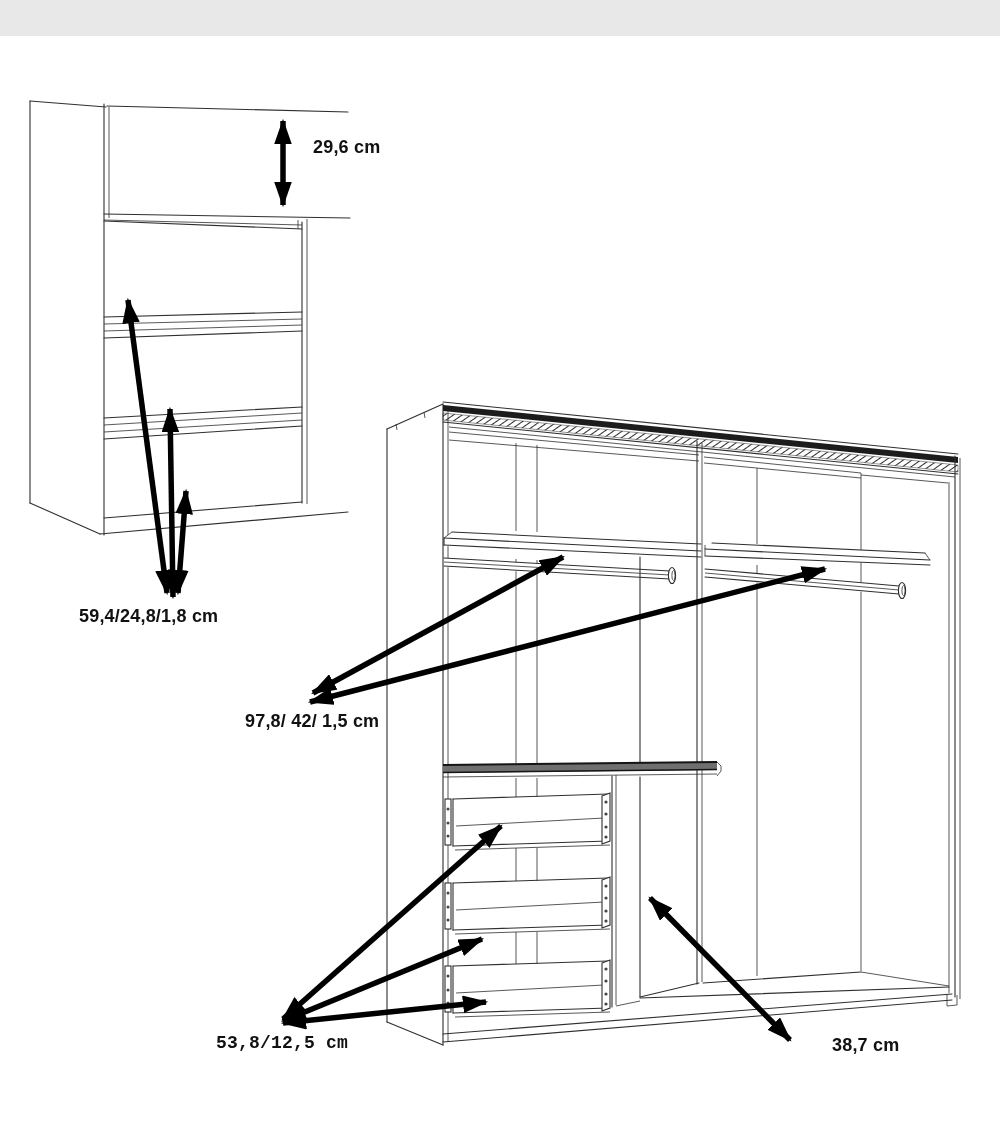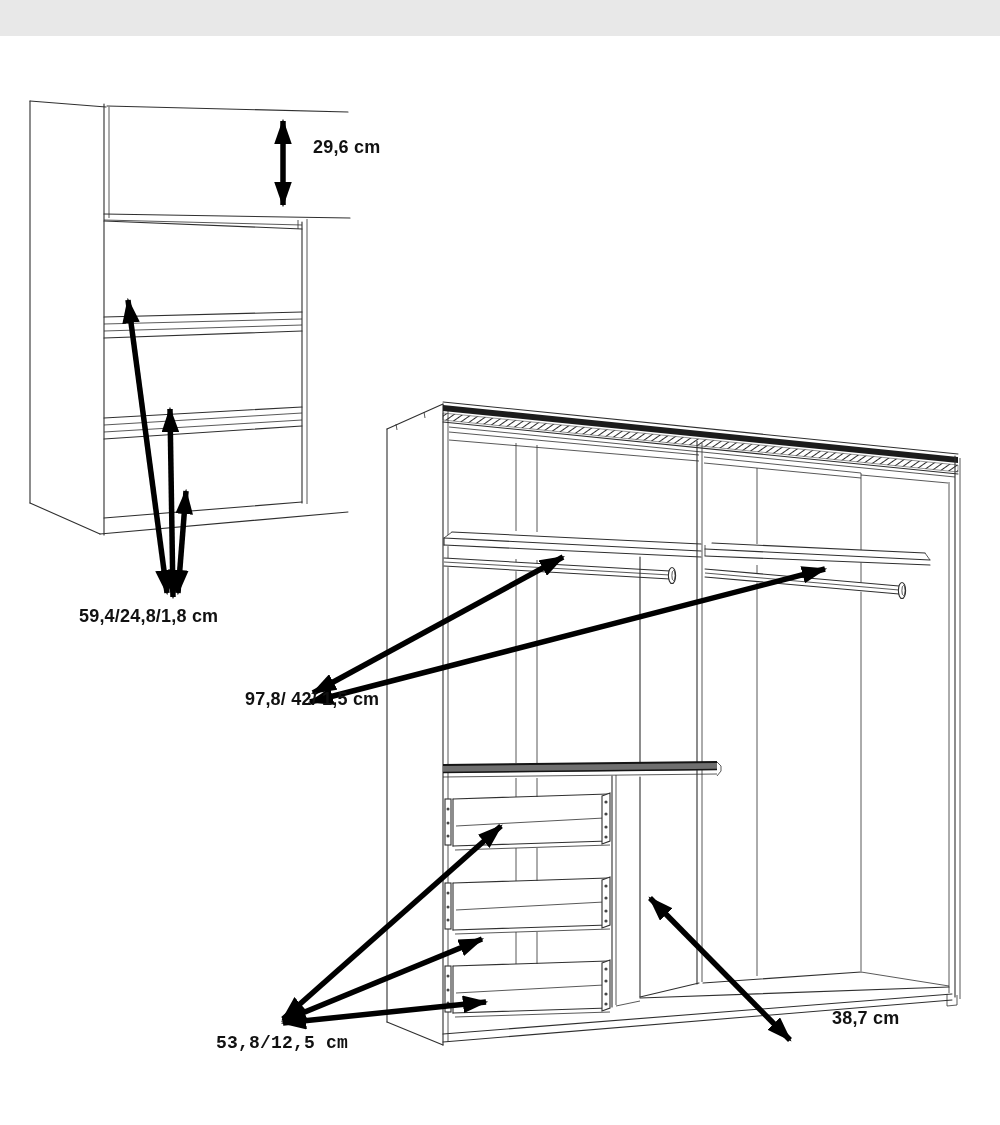--- a/index.html
+++ b/index.html
@@ -264,19 +264,19 @@
     <path class="arrow" d="M283,987 L486,966" marker-start="url(#ah)" marker-end="url(#ah)"></path>
 
     <path class="arrow" d="M650,862 L790,1004" marker-start="url(#ah)" marker-end="url(#ah)"></path>
   </g>
 </svg>
 
 <div class="dim-label" style="left:313px;top:101px;">29,6 cm</div>
 
 <div class="dim-label" style="left:79px;top:570px;">59,4/24,8/1,8 cm</div>
 
-<div class="dim-label" style="left:245px;top:653px;">97,8/ 42/ 1,5 cm</div>
+<div class="dim-label" style="left:245px;top:675px;">97,8/ 42/ 1,5 cm</div>
 
 <div class="dim-label" style="left:216px;top:997px;font-family:Liberation Mono, monospace;">53,8/12,5 cm</div>
 
-<div class="dim-label" style="left:832px;top:972px;">38,7 cm</div>
+<div class="dim-label" style="left:832px;top:999px;">38,7 cm</div>
 
 </div>
 
 </body></html>

